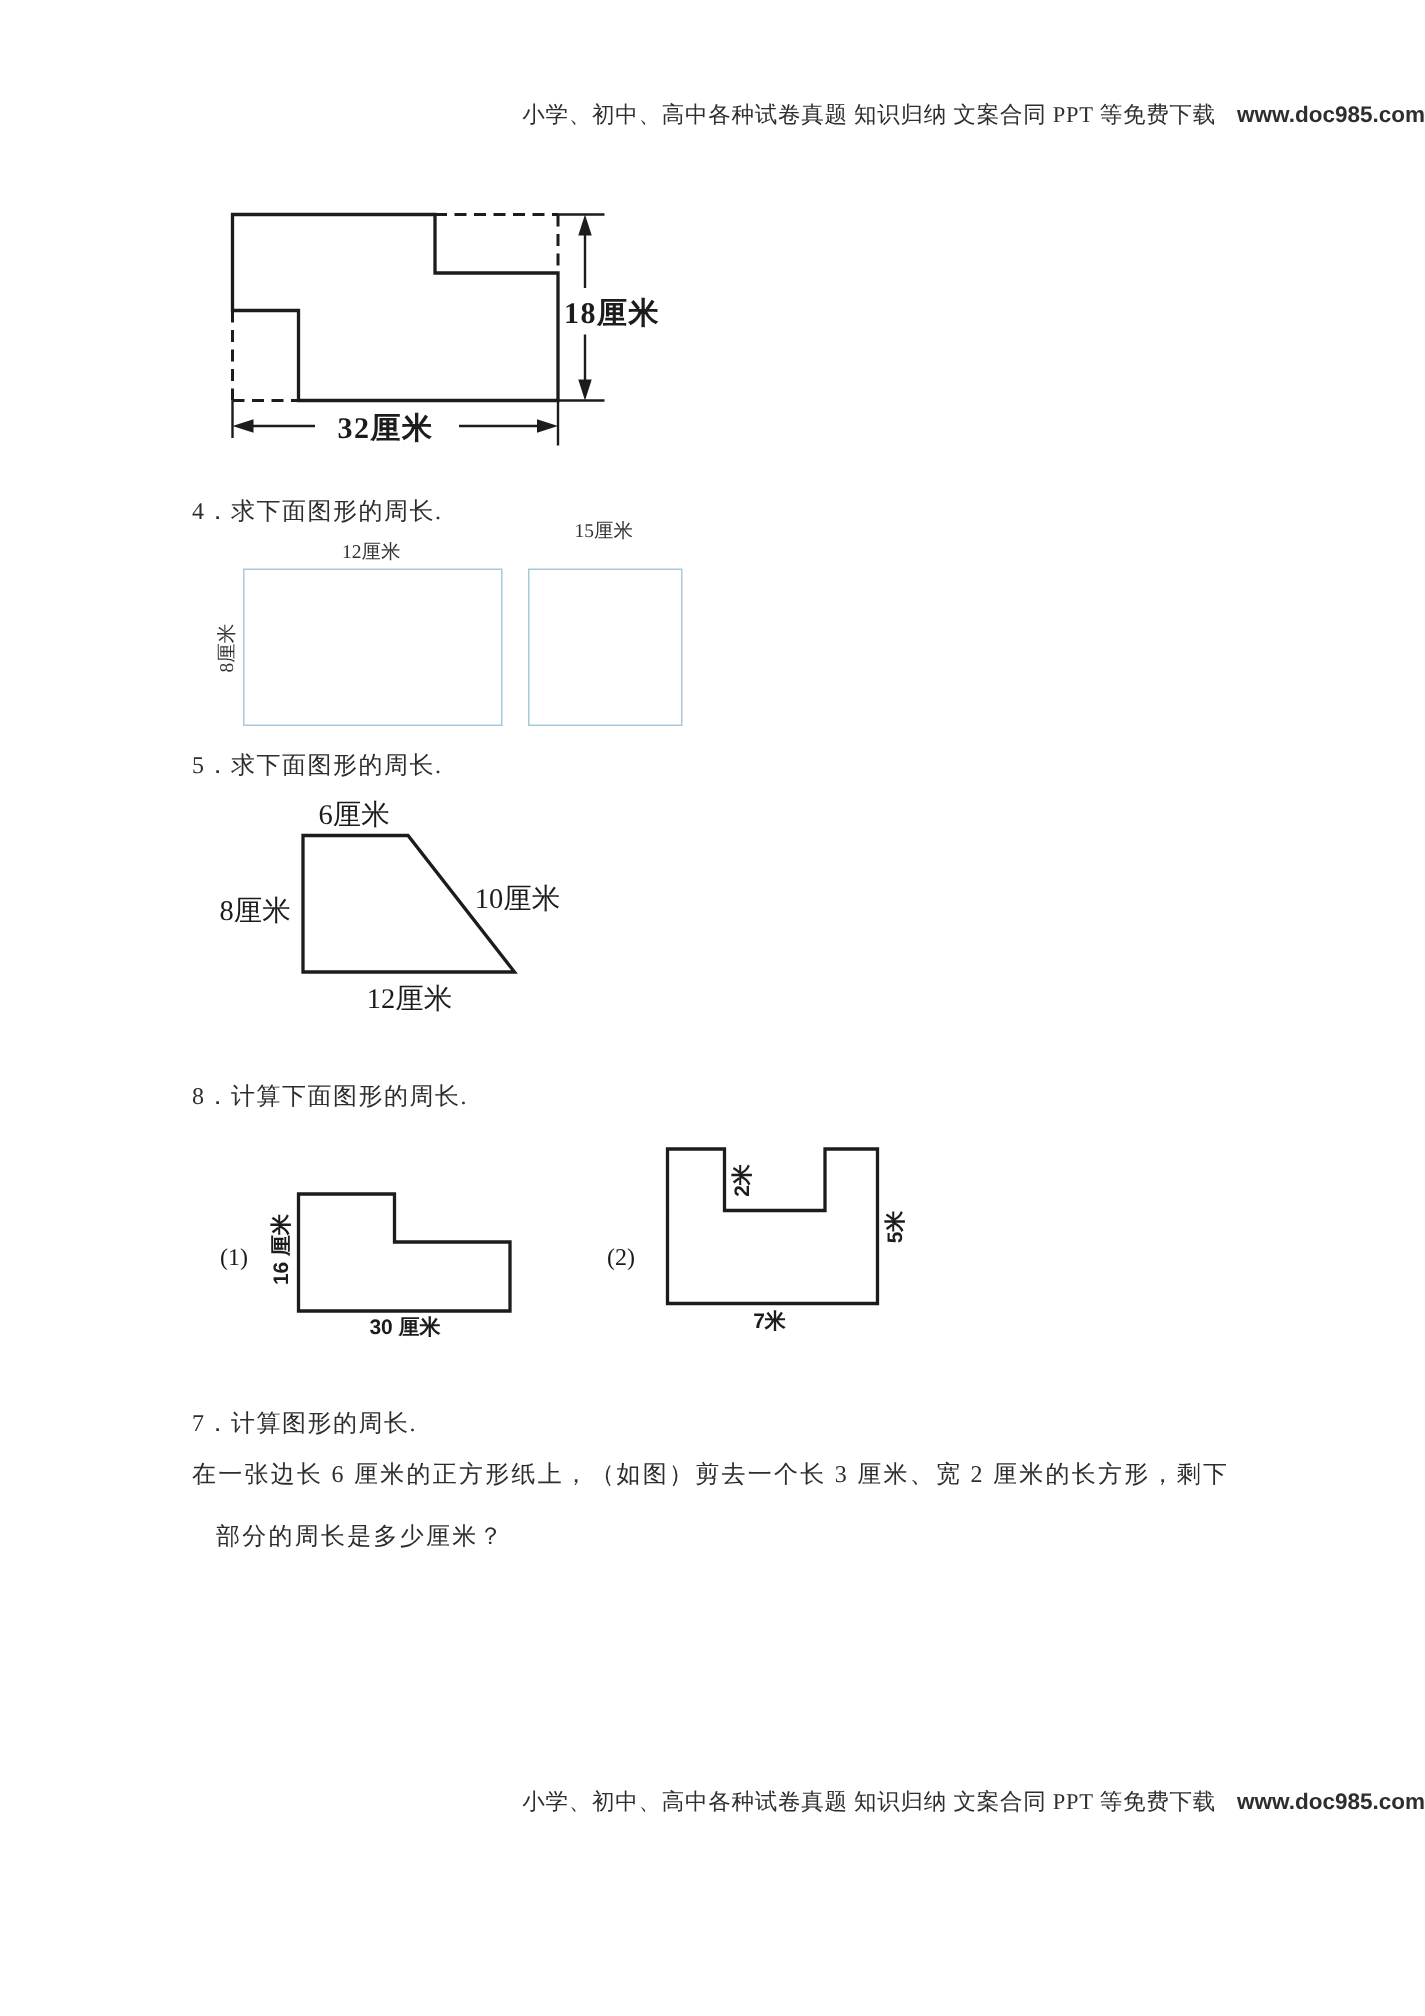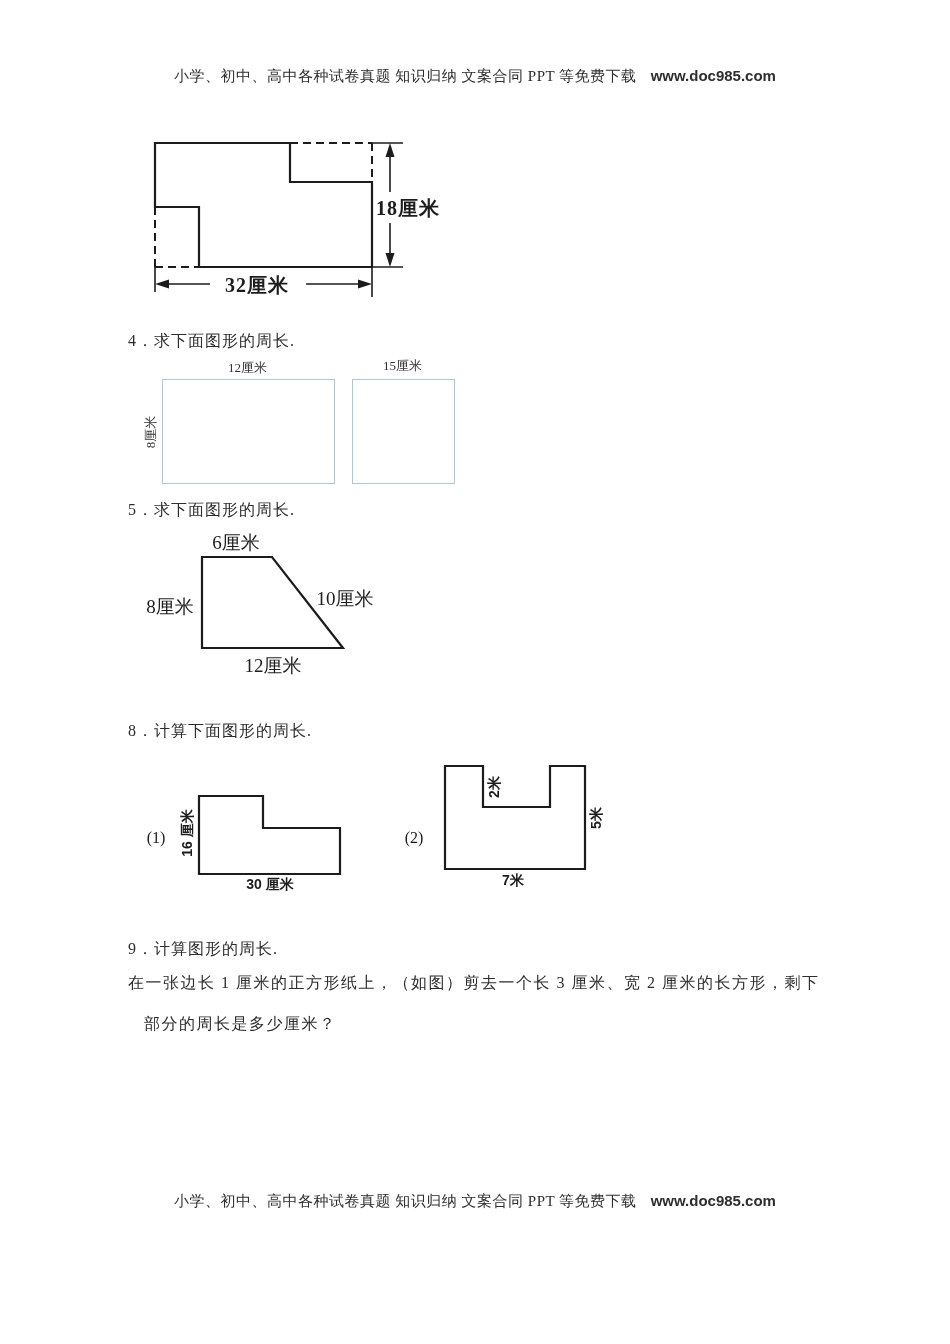--- a/index.html
+++ b/index.html
@@ -3,21 +3,21 @@
 <meta charset="utf-8">
 <style>
   html,body{margin:0;padding:0;}
   body{
     width:950px;height:1344px;position:relative;background:#ffffff;
     font-family:"Liberation Serif","DejaVu Serif",serif;color:#2d2d2d;
     overflow:hidden;
   }
   .abs{position:absolute;}
   .hdr{
-    position:absolute;left:0;width:950px;text-align:center;
+    position:absolute;left:0;width:950px;text-align:right;
     font-size:15px;color:#2e2e2e;white-space:nowrap;letter-spacing:0.5px;
   }
   .hdr .url{
     font-family:"Liberation Sans","DejaVu Sans",sans-serif;
     font-weight:700;margin-left:14px;letter-spacing:0;
   }
   .qtitle{font-size:16px;letter-spacing:1px;white-space:nowrap;color:#2d2d2d;}
   .bodyline{font-size:16px;letter-spacing:1.5px;white-space:nowrap;color:#2d2d2d;}
   .q6rect{border:1.5px solid #a7c9db;background:#ffffff;}
   .q6label{font-size:13px;color:#333;text-align:center;white-space:nowrap;}
@@ -55,21 +55,21 @@
   <polygon class="ah" points="250,139 245.5,125 254.5,125"></polygon>
   <polygon class="ah" points="15,156 29,151.5 29,160.5"></polygon>
   <polygon class="ah" points="232,156 218,151.5 218,160.5"></polygon>
   <text x="236" y="87" class="dimtext">18厘米</text>
   <text x="117" y="164" text-anchor="middle" class="dimtext">32厘米</text>
 </svg>
 
 <div class="abs qtitle" style="left:128px;top:331px;">4．求下面图形的周长.</div>
 
 <div class="abs q6label" style="left:162px;top:359px;width:171px;">12厘米</div>
-<div class="abs q6label" style="left:352px;top:357px;width:101px;">15厘米</div>
+<div class="abs q6label" style="left:352px;top:345px;width:101px;">15厘米</div>
 <div class="abs vlabel" style="left:122px;top:424px;width:56px;height:16px;">8厘米</div>
 
 <div class="abs q6rect" style="left:162px;top:379px;width:171px;height:103px;"></div>
 <div class="abs q6rect" style="left:352px;top:379px;width:101px;height:103px;"></div>
 
 <div class="abs qtitle" style="left:128px;top:500px;">5．求下面图形的周长.</div>
 
 <svg class="abs" style="left:130px;top:525px;" width="280" height="160" viewBox="0 0 280 160">
   <polygon class="shape" points="72,32 142,32 213,123 72,123"></polygon>
   <text x="106" y="24" text-anchor="middle" class="fig7label">6厘米</text>
@@ -88,19 +88,19 @@
 </svg>
 
 <svg class="abs" style="left:395px;top:750px;" width="230" height="150" viewBox="0 0 230 150">
   <polygon class="shape" points="50,16 88,16 88,57 155,57 155,16 190,16 190,119 50,119"></polygon>
   <text x="19" y="93" text-anchor="middle" class="idxlabel">(2)</text>
   <text x="99" y="37" transform="rotate(-90 99 37)" text-anchor="middle" dominant-baseline="central" class="boldlabel">2米</text>
   <text x="201" y="68" transform="rotate(-90 201 68)" text-anchor="middle" dominant-baseline="central" class="boldlabel">5米</text>
   <text x="118" y="135" text-anchor="middle" class="boldlabel">7米</text>
 </svg>
 
-<div class="abs qtitle" style="left:128px;top:939px;">9．计算图形的周长.</div>
-<div class="abs bodyline" style="left:128px;top:973px;">在一张边长 1 厘米的正方形纸上，（如图）剪去一个长 3 厘米、宽 2 厘米的长方形，剩下</div>
+<div class="abs qtitle" style="left:128px;top:939px;">7．计算图形的周长.</div>
+<div class="abs bodyline" style="left:128px;top:973px;">在一张边长 6 厘米的正方形纸上，（如图）剪去一个长 3 厘米、宽 2 厘米的长方形，剩下</div>
 <div class="abs bodyline" style="left:144px;top:1014px;">部分的周长是多少厘米？</div>
 
 <div class="hdr" style="top:1192px;">
   <span>小学、初中、高中各种试卷真题 知识归纳 文案合同 PPT 等免费下载</span><span class="url">www.doc985.com</span>
 </div>
 
 </body></html>

